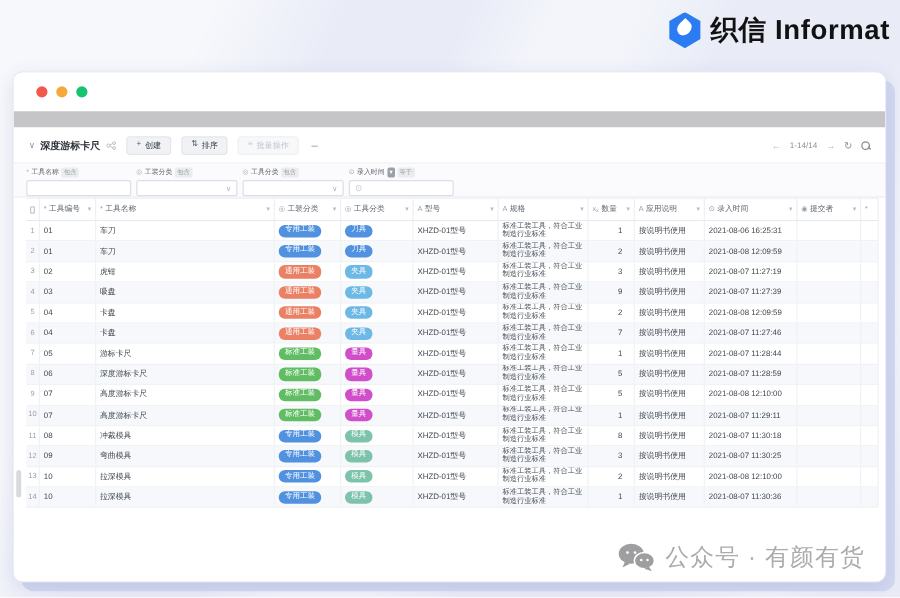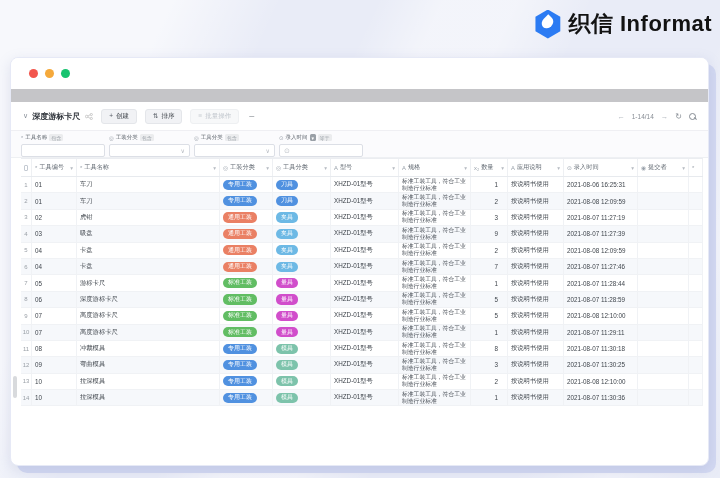--- a/index.html
+++ b/index.html
@@ -506,15 +506,28 @@
           <div class="td qty" style="width: 37px;">1</div>
           <div class="td" style="width: 56px;">按说明书使用</div>
           <div class="td" style="width: 74px;">2021-08-07 11:30:36</div>
           <div class="td" style="width: 51px;"></div>
           <div class="td" style="width: 14px;"></div>
         </div>
       </div>
 
     <div class="grip"></div>
 
+    <div class="watermark">
+      <svg width="30" height="24" viewBox="0 0 30 24">
+        <ellipse cx="11" cy="9" rx="10" ry="8" fill="#9e9ea0"></ellipse>
+        <path d="M6 15 L4 20 L10 17 Z" fill="#9e9ea0"></path>
+        <ellipse cx="21.5" cy="14.5" rx="8" ry="6.5" fill="#9e9ea0" stroke="#fff" stroke-width="1.2"></ellipse>
+        <path d="M25 19 L27.5 23 L21.5 21 Z" fill="#9e9ea0"></path>
+        <circle cx="8" cy="8" r="1.1" fill="#fff"></circle>
+          <circle cx="14" cy="8" r="1.1" fill="#fff"></circle>
+        <circle cx="19" cy="14" r="1" fill="#fff"></circle>
+          <circle cx="24" cy="14" r="1" fill="#fff"></circle>
+      </svg>
+      <span>公众号 · 有颜有货</span>
+    </div>
 
   </div>
 </div>
 
 </body></html>

